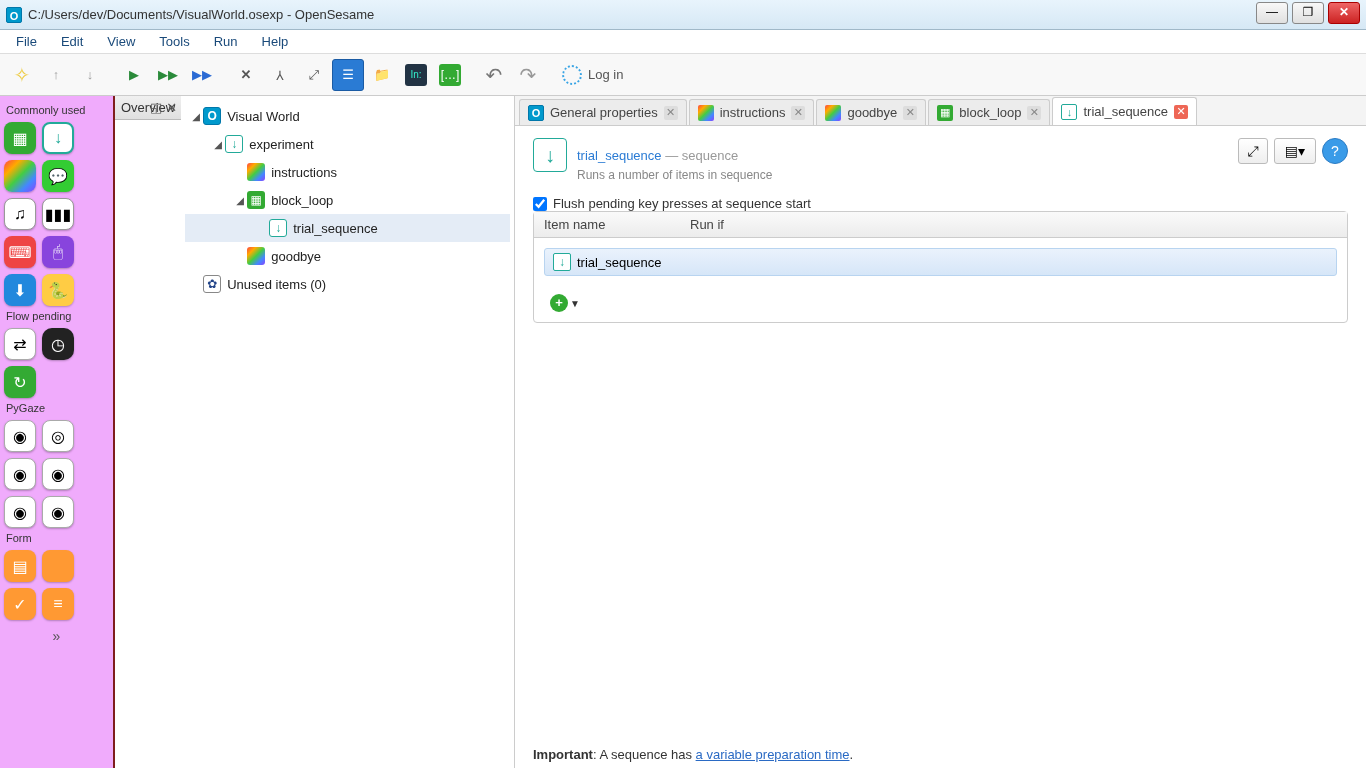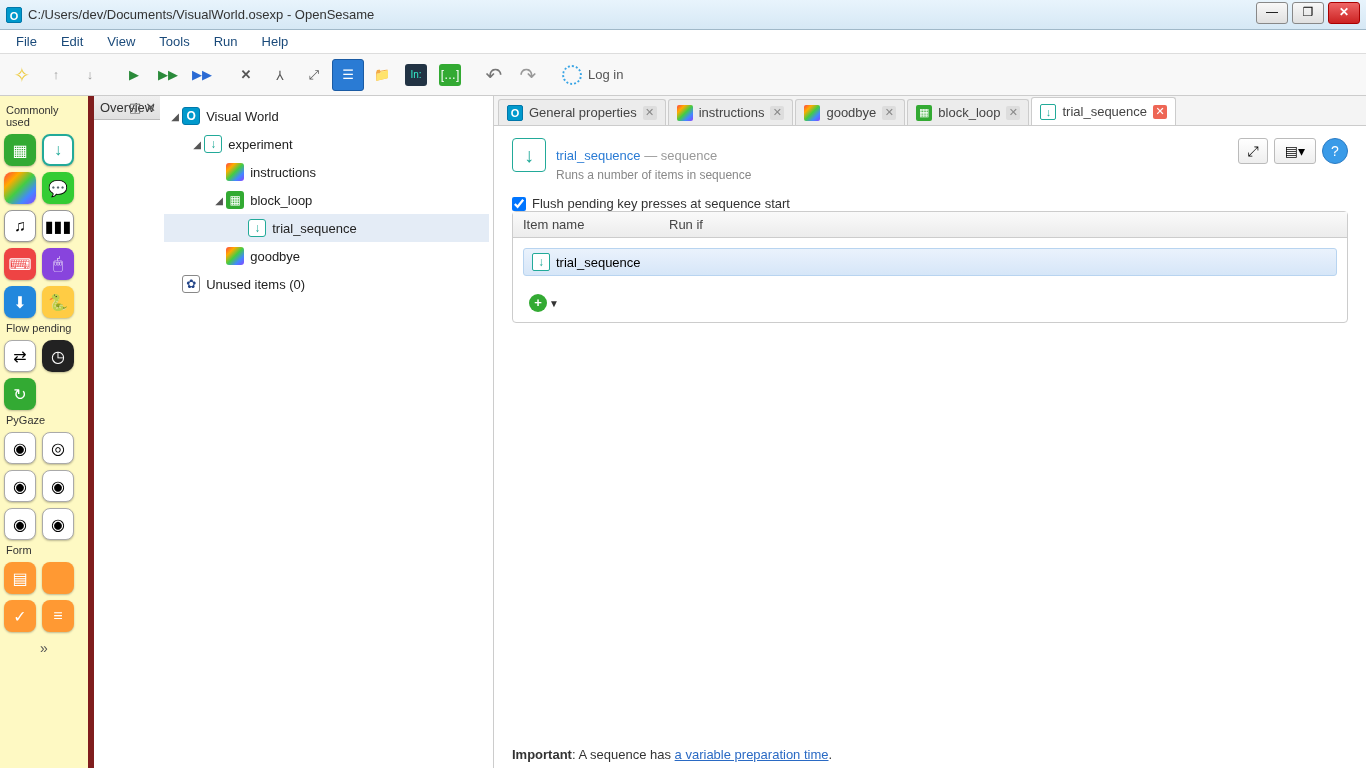--- a/index.html
+++ b/index.html
@@ -22,21 +22,21 @@
 .toolbar .tbtn { width:32px; height:32px; display:flex; align-items:center; justify-content:center; border:1px solid transparent; border-radius:3px; cursor:pointer; font-size:18px; }
 .toolbar .tbtn.active { background:#2a7bd4; border-color:#1a5ba4; }
 .toolbar .sep { width:8px; }
 .toolbar .login { display:flex; align-items:center; gap:6px; color:#555; cursor:pointer; padding:0 6px;}
 .toolbar .login-icon { width:20px; height:20px; border:2px dotted #3aa5e5; border-radius:50%; }
 
 
 .main-area { display:flex; height:672px; }
 
 
-.palette { width:94px; background:#fef9c3; border-right:6px solid #7f1d1d; padding:4px; overflow:hidden; }
+.palette { width:115px; background:#f0abfc; border-right:2px solid #7f1d1d; padding:4px; overflow:hidden; }
 .palette .section-label { font-size:11px; color:#333; margin:4px 0 6px 2px; }
 .palette .grid { display:flex; flex-wrap:wrap; gap:6px; }
 .palette .pitem { width:32px; height:32px; border-radius:8px; display:flex; align-items:center; justify-content:center; font-size:16px; cursor:grab; box-shadow:0 1px 2px rgba(0,0,0,0.25);}
 .palette .arrow-more { text-align:center; margin-top:8px; font-size:14px; color:#555;}
 
 
 .overview { width:400px; border-right:1px solid #ccc; display:flex; flex-direction:row; }
 .overview-header { height:24px; background:linear-gradient(#f0f0f0,#e0e0e0); border-bottom:1px solid #bbb; display:flex; align-items:center; padding:0 6px; font-size:12px; color:#333; position:relative;}
 .overview-header .right-icons { position:absolute; right:4px; display:flex; gap:4px; font-size:11px; color:#555;}
 .tree { flex:1; background:#fff; padding:6px 4px; overflow:auto;}

